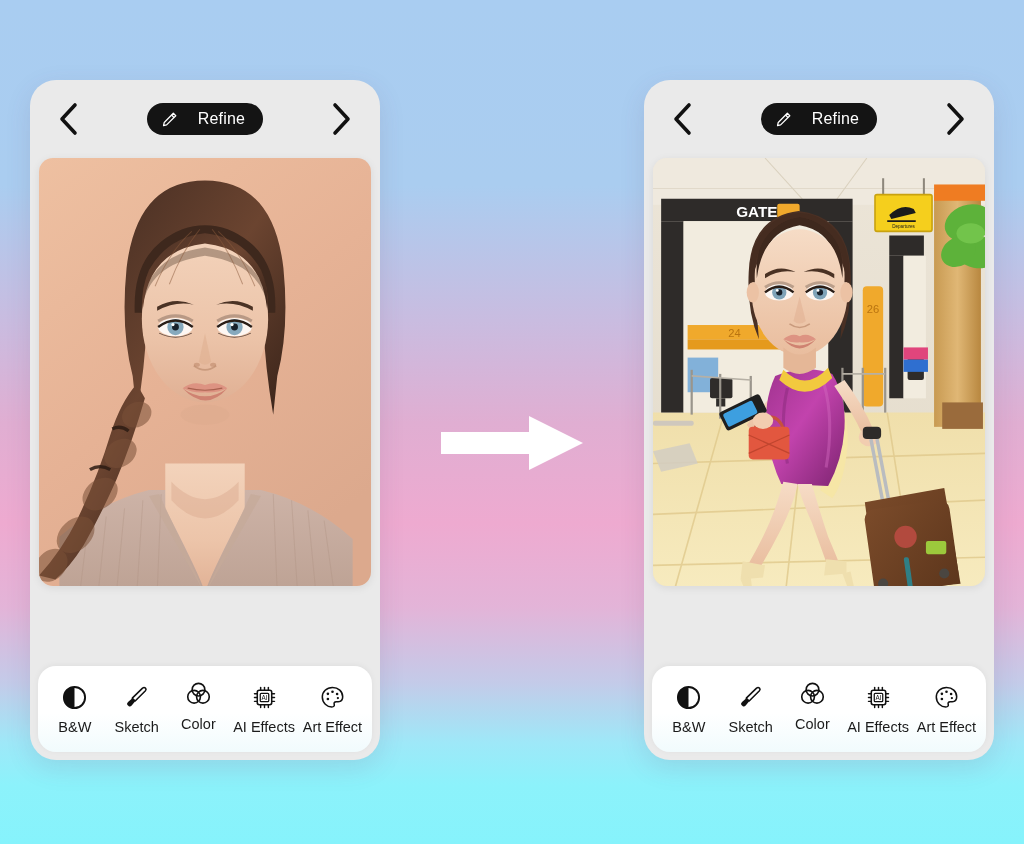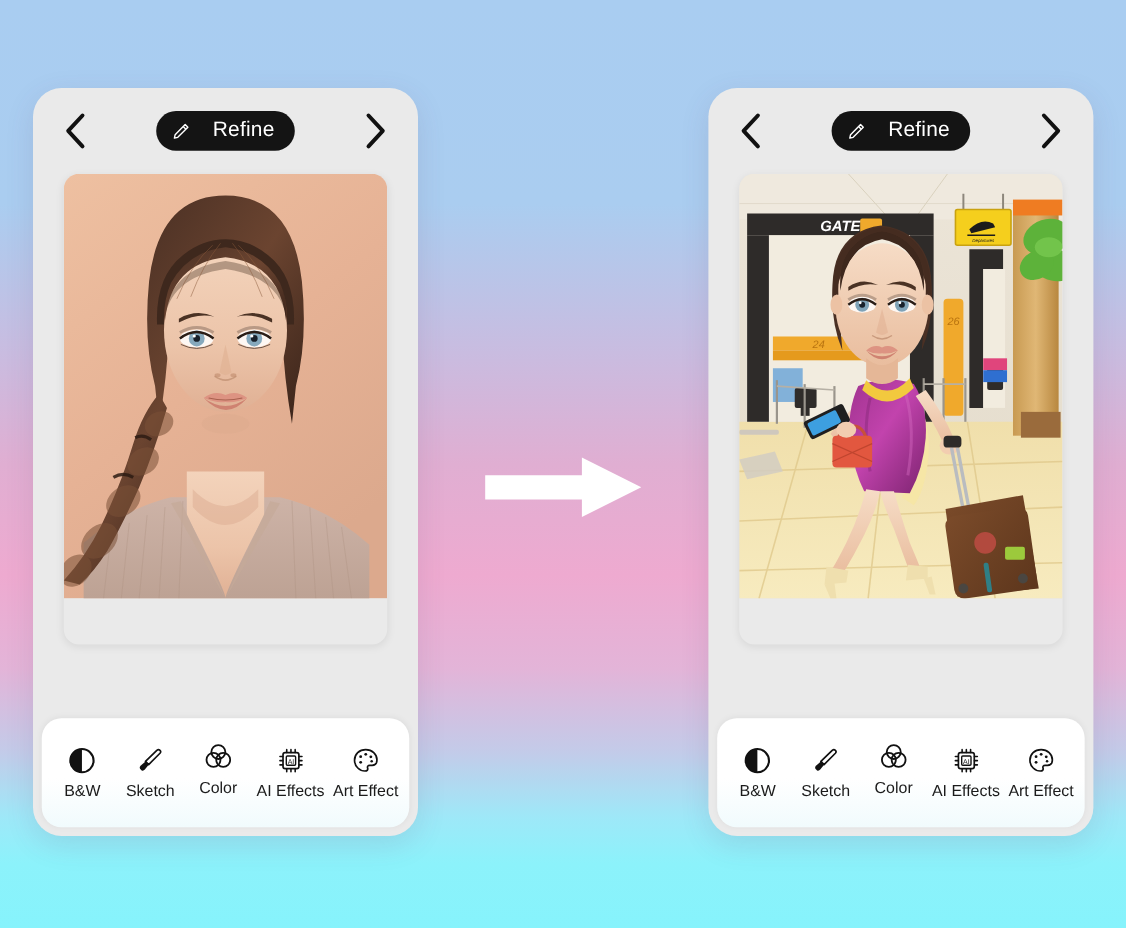--- a/index.html
+++ b/index.html
@@ -58,48 +58,47 @@
   .chev svg { display: block; }
 
   .refine-pill {
     display: inline-flex;
     align-items: center;
     gap: 20px;
     background: #141414;
     color: #ffffff;
     border-radius: 999px;
     padding: 7px 18px 7px 14px;
-    font-size: 19px;
+    font-size: 16px;
     letter-spacing: .2px;
     cursor: pointer;
   }
   .refine-pill .pencil { display: flex; }
 
   
   .img-frame {
-    margin: 0 28px;
+    margin: 0 9px;
     height: 428px;
     flex: 0 0 428px;
     border-radius: 14px;
     overflow: hidden;
     position: relative;
     box-shadow: 0 2px 8px rgba(0,0,0,.08);
-    font-style: italic;
   }
   .img-canvas { position: absolute; inset: 0; }
 
   .filler { flex: 1 1 auto; }
 
   
   .toolbar {
     position: relative;
     margin: 0 8px 8px 8px;
     background: linear-gradient(to bottom, #ffffff 0%, #ffffff 55%, #f1fbfd 100%);
     border-radius: 18px;
-    height: 99px;
+    height: 86px;
     display: flex;
     align-items: center;
     justify-content: space-around;
     padding: 0 6px;
     box-shadow: 0 -1px 6px rgba(0,0,0,.05);
   }
   .tool {
     display: flex;
     flex-direction: column;
     align-items: center;

